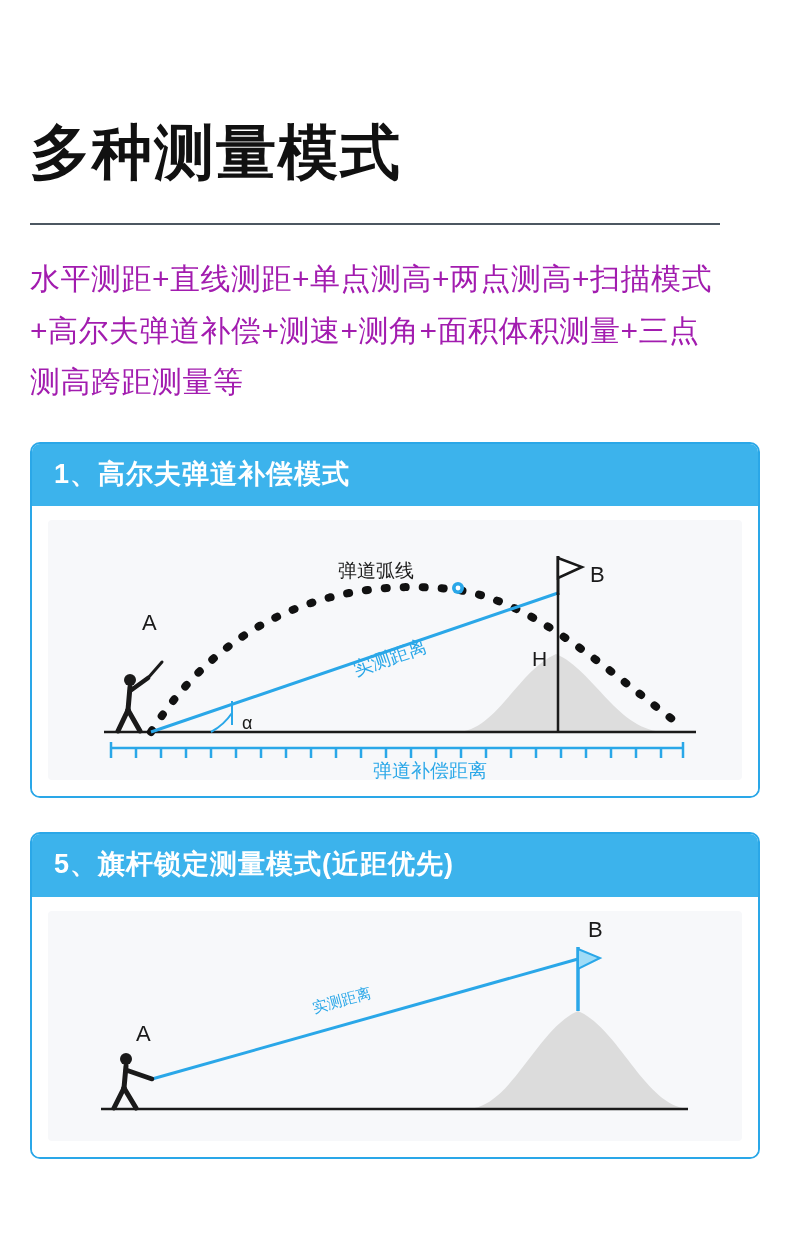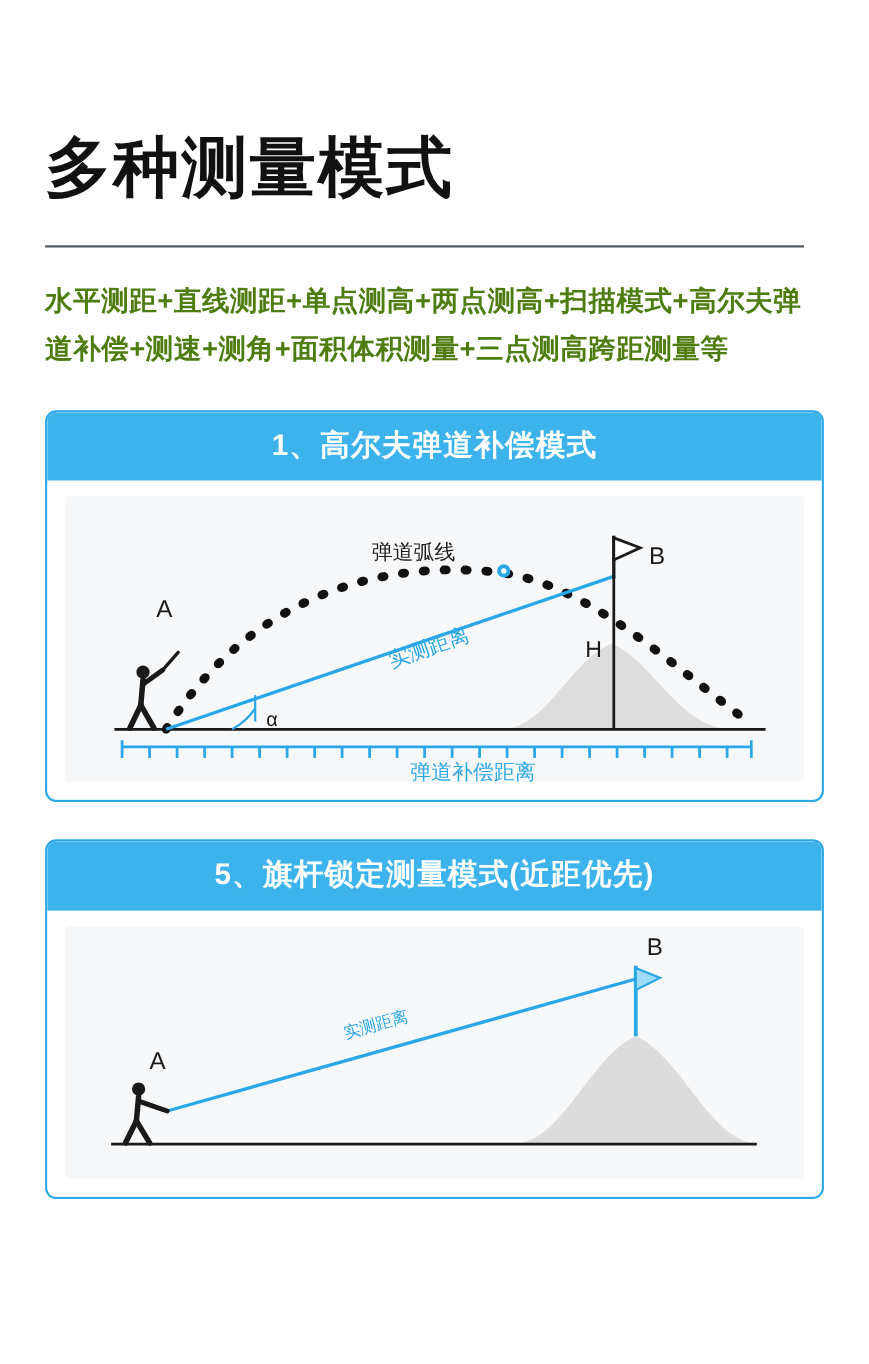--- a/index.html
+++ b/index.html
@@ -12,65 +12,64 @@
     height: 1240px;
     font-family: "Liberation Sans", sans-serif;
     color: #1a1a1a;
     position: relative;
     overflow: hidden;
   }
   .page {
     width: 790px;
     height: 872px;
     box-sizing: border-box;
-    padding: 0 41px;
+    padding: 0 30px;
     position: relative;
   }
   .title {
     font-size: 60px;
     font-weight: 800;
     letter-spacing: 2px;
     color: #111111;
     margin: 0;
     padding-top: 118px;
     line-height: 1.15;
   }
   .title-rule {
     margin-top: 36px;
     height: 2px;
     background: #2d3a45;
     width: 690px;
     opacity: .85;
   }
   .subtitle {
     margin-top: 28px;
-    font-size: 25px;
+    font-size: 30px;
     line-height: 1.72;
-    color: #4d7c0f;
+    color: #a21caf;
     letter-spacing: .5px;
-    font-weight: 700;
+    font-weight: 400;
     max-width: 700px;
   }
 
   .card {
     margin-top: 34px;
     border: 2px solid #2aa7e8;
     border-radius: 10px;
     overflow: hidden;
     background: #ffffff;
   }
   .card-header {
     background: #3cb3ec;
     color: #ffffff;
     font-size: 27px;
     font-weight: 800;
     letter-spacing: 1px;
     padding: 14px 22px 16px 22px;
     line-height: 1.2;
-    text-align: center;
   }
   .card-body {
     background: #ffffff;
     padding: 14px 16px 16px 16px;
   }
   .illus {
     background: #f7f8fa;
     border-radius: 4px;
     width: 100%;
     display: block;

